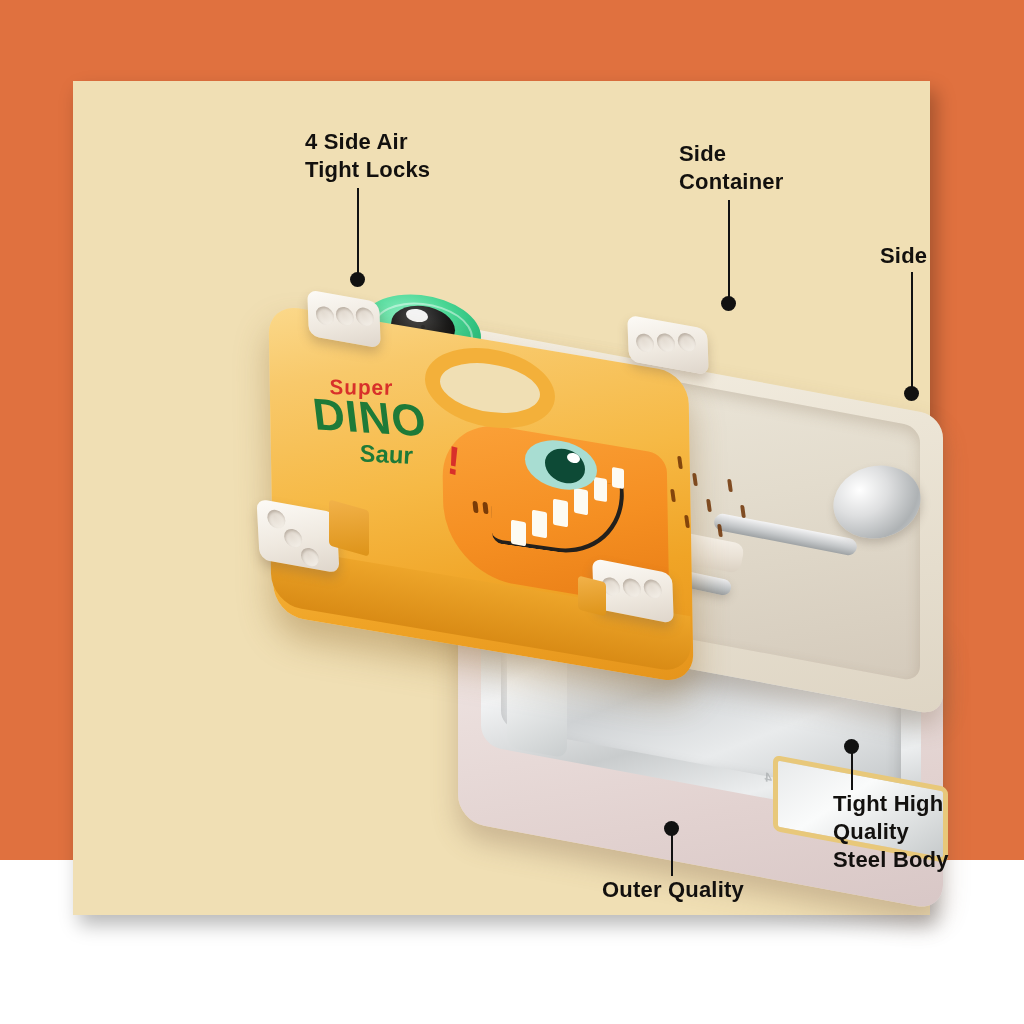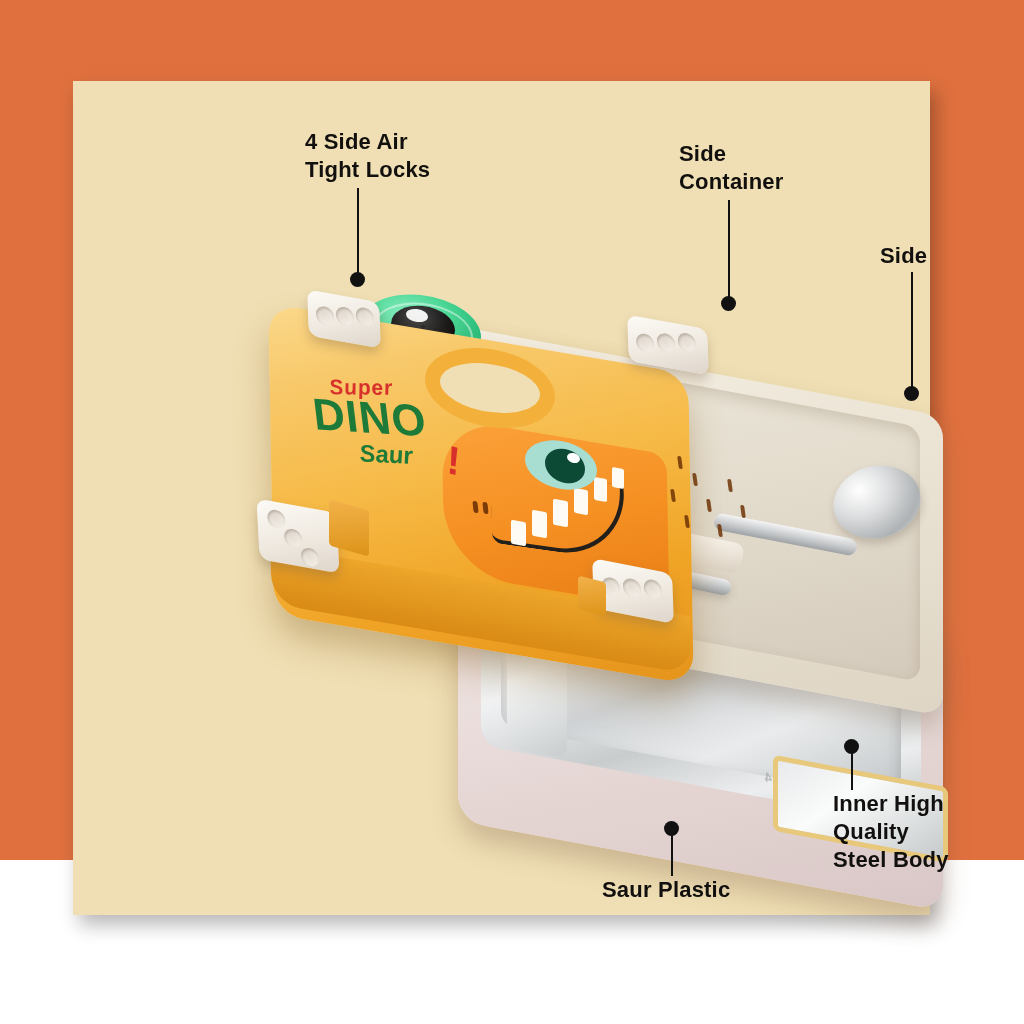--- a/index.html
+++ b/index.html
@@ -252,23 +252,23 @@
 Tight Locks</div>
       <div class="lead" style="left: 357px; top: 188px; height: 88px;"></div>
       <div class="dot" style="left: 350px; top: 272px;"></div>
       <div class="ann" style="left: 679px; top: 140px;">Side
 Container</div>
       <div class="lead" style="left: 728px; top: 200px; height: 100px;"></div>
       <div class="dot" style="left: 721px; top: 296px;"></div>
       <div class="ann" style="left: 880px; top: 242px;">Side</div>
       <div class="lead" style="left: 911px; top: 272px; height: 118px;"></div>
       <div class="dot" style="left: 904px; top: 386px;"></div>
-      <div class="ann" style="left: 833px; top: 790px;">Inner High
+      <div class="ann" style="left: 833px; top: 790px;">Tight High
 Quality
 Steel Body</div>
       <div class="lead" style="left: 851px; top: 752px; height: 38px;"></div>
       <div class="dot" style="left: 844px; top: 739px;"></div>
-      <div class="ann" style="left: 602px; top: 876px;">Saur Plastic</div>
+      <div class="ann" style="left: 602px; top: 876px;">Outer Quality</div>
       <div class="lead" style="left: 671px; top: 834px; height: 42px;"></div>
       <div class="dot" style="left: 664px; top: 821px;"></div>
     </div>
 
 </div>
 
 </body></html>

